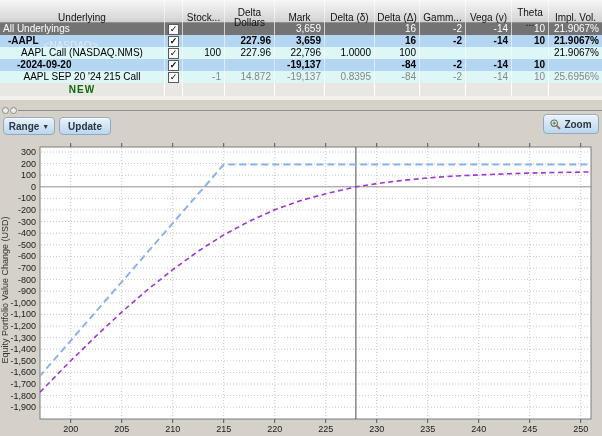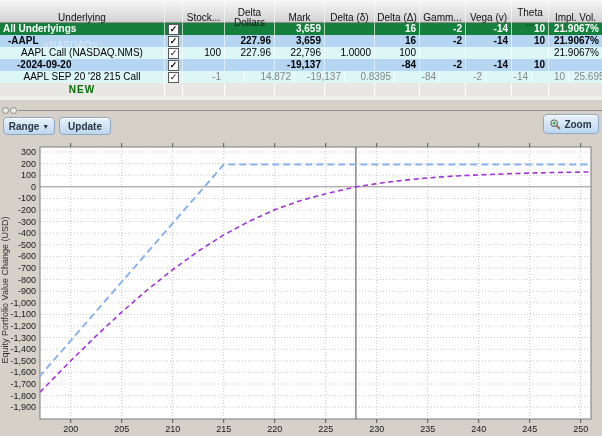--- a/index.html
+++ b/index.html
@@ -10,21 +10,21 @@
   .trow{display:flex;height:12px;}
   .thead{height:22px;background:linear-gradient(#f7f7f7,#d2d2d2);border-bottom:1px solid #8f8f8f;}
   .cell{box-sizing:border-box;overflow:hidden;white-space:nowrap;font-size:10px;
         line-height:12px;flex:0 0 auto;}
   .thead .cell{display:flex;align-items:center;justify-content:center;text-align:center;
         white-space:normal;line-height:10px;color:#111;border-left:1px solid #b4b4b4;height:36px;}
   .thead .cell:first-child{border-left:none;}
   .num{text-align:right;padding-right:3px;}
   .trow .cell{border-left:1px solid rgba(255,255,255,.55);}
   .trow .cell:first-child{border-left:none;}
-  .group-dark{background:#15803d;color:#fff;font-weight:bold;justify-content:center;}
+  .group-dark{background:#737373;color:#fff;font-weight:normal;justify-content:center;}
   .group-dark .cell{border-left:1px solid rgba(255,255,255,.25);}
   .group-blue{background:#b4d6f2;color:#000;font-weight:bold;}
   .leaf{background:#ddf6f6;color:#000;}
   .leaf-muted{background:#ddf6f6;color:#000;}
   .leaf-muted .num{color:#868686;}
   .suffix{color:#e3eaf3;font-weight:normal;padding-left:5px;margin-top:9px;}
   .und{padding-left:4px;display:flex;align-items:center;}
   .und.center{justify-content:center;padding-left:0;}
   .cbcell{display:flex;align-items:center;justify-content:center;}
   .cb{width:9px;height:9px;background:#fdfdfd;border:1px solid #5a5a5a;font-size:9px;
@@ -133,27 +133,27 @@
           <div class="cell num" style="flex: 0 0 50px;">-19,137</div>
           <div class="cell num" style="flex: 0 0 50px;"></div>
           <div class="cell num" style="flex: 0 0 45px;">-84</div>
           <div class="cell num" style="flex: 0 0 46px;">-2</div>
           <div class="cell num" style="flex: 0 0 46px;">-14</div>
           <div class="cell num" style="flex: 0 0 37px;">10</div>
           <div class="cell num" style="flex: 0 0 54px;"></div>
         </div>
         <div class="trow leaf-muted">
           <div class="cell und center" style="flex: 0 0 164px;">
-            <div class="">AAPL SEP 20 '28 215 Call</div>
+            <div class="">AAPL SEP 20 '24 215 Call</div>
           </div>
           <div class="cell cbcell" style="flex: 0 0 18px;">
             <div class="cb">✓</div>
           </div>
           <div class="cell num" style="flex: 0 0 42px;">-1</div>
-          <div class="cell num" style="flex: 0 0 50px; margin-left: 20px;">14.872</div>
+          <div class="cell num" style="flex: 0 0 50px;">14.872</div>
           <div class="cell num" style="flex: 0 0 50px;">-19,137</div>
           <div class="cell num" style="flex: 0 0 50px;">0.8395</div>
           <div class="cell num" style="flex: 0 0 45px;">-84</div>
           <div class="cell num" style="flex: 0 0 46px;">-2</div>
           <div class="cell num" style="flex: 0 0 46px;">-14</div>
           <div class="cell num" style="flex: 0 0 37px;">10</div>
           <div class="cell num" style="flex: 0 0 54px;">25.6956%</div>
         </div>
         <div class="trow newrow">
           <div class="cell newbadge" style="flex: 0 0 164px;">NEW</div>

